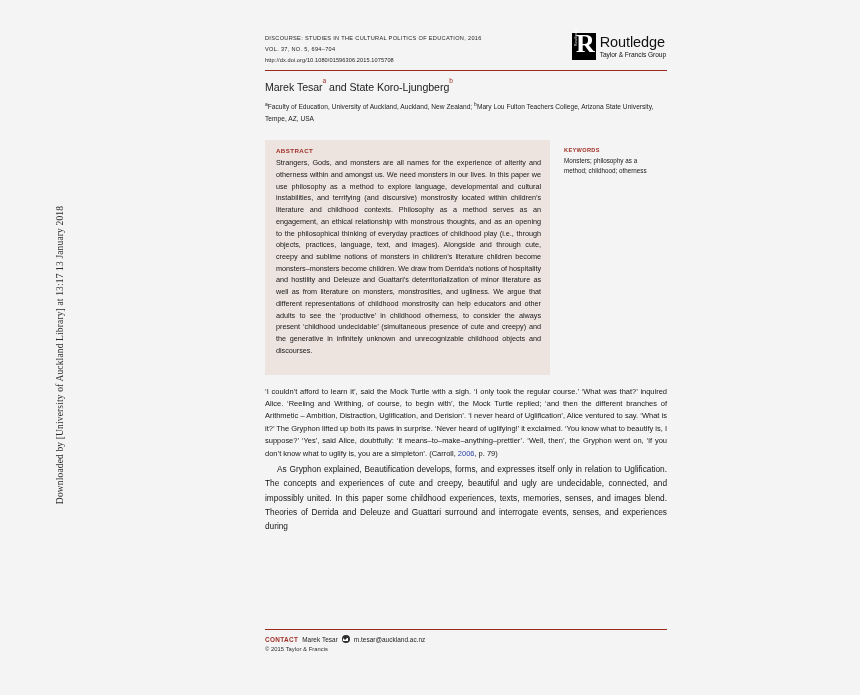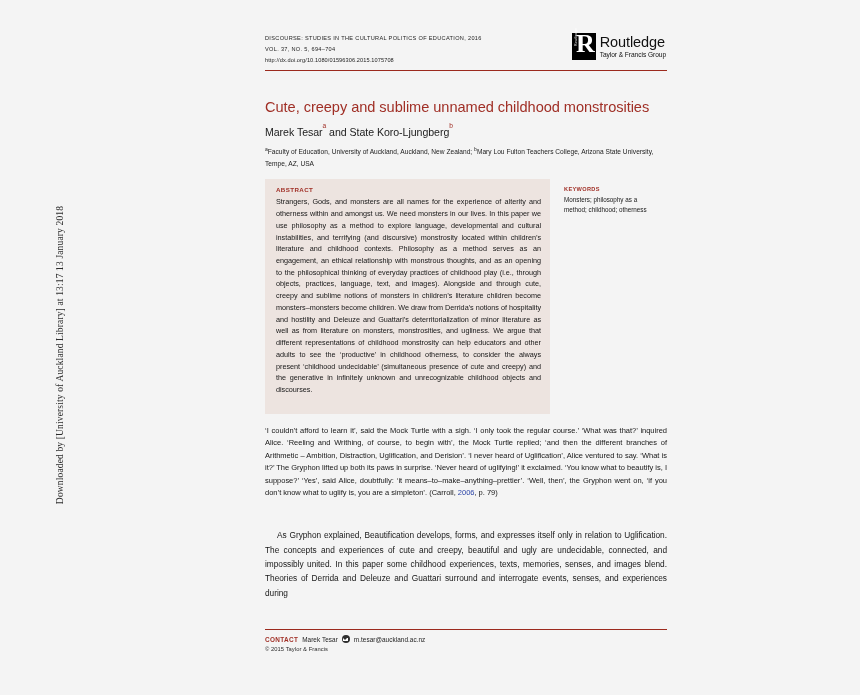--- a/index.html
+++ b/index.html
@@ -131,21 +131,21 @@
   .affiliations {
     margin-top: 8px;
     font-size: 6.6px;
     line-height: 1.72;
     color: #1c1c1c;
     letter-spacing: 0.02px;
   }
   .affiliations sup { font-size: 5px; }
   
   .abstract-row {
-    margin-top: 10px;
+    margin-top: 16px;
     display: flex;
     gap: 0;
   }
   .abstract-box {
     width: 285px;
     background: #ede4e0;
     padding: 7px 9px 18px 11px;
     box-sizing: border-box;
   }
   .abstract-label {
@@ -188,21 +188,21 @@
   }
   .body-quote {
     margin-top: 11px;
     font-size: 7.5px;
     line-height: 1.66;
     color: #171717;
     text-align: justify;
     letter-spacing: -0.01px;
   }
   .body-para {
-    margin-top: 29px;
+    margin-top: 2px;
     font-size: 8.3px;
     line-height: 1.72;
     color: #171717;
     text-align: justify;
     text-indent: 12px;
     letter-spacing: -0.02px;
   }
   .cite-link { color: #2b44a8; }
   
   .footer {
@@ -283,21 +283,20 @@
           <span class="r-side">Routledge</span>
         </div>
         <div class="rlogo-text">
           <div class="rlogo-name">Routledge</div>
           <div class="rlogo-sub">Taylor &amp; Francis Group</div>
         </div>
       </div>
     </div>
     <div class="rule-red"></div>
 
-    <div class="title">Cute, creepy and sublime unnamed childhood monstrosities</div>
 
     <div class="authors">
       <span>Marek Tesar</span><sup>a</sup>
       <span>and</span>
       <span>State Koro-Ljungberg</span><sup>b</sup>
     </div>
 
     <div class="affiliations">
       <sup>a</sup><span>Faculty of Education, University of Auckland, Auckland, New Zealand; </span><sup>b</sup><span>Mary Lou Fulton Teachers College, Arizona State University, Tempe, AZ, USA</span>
     </div>

